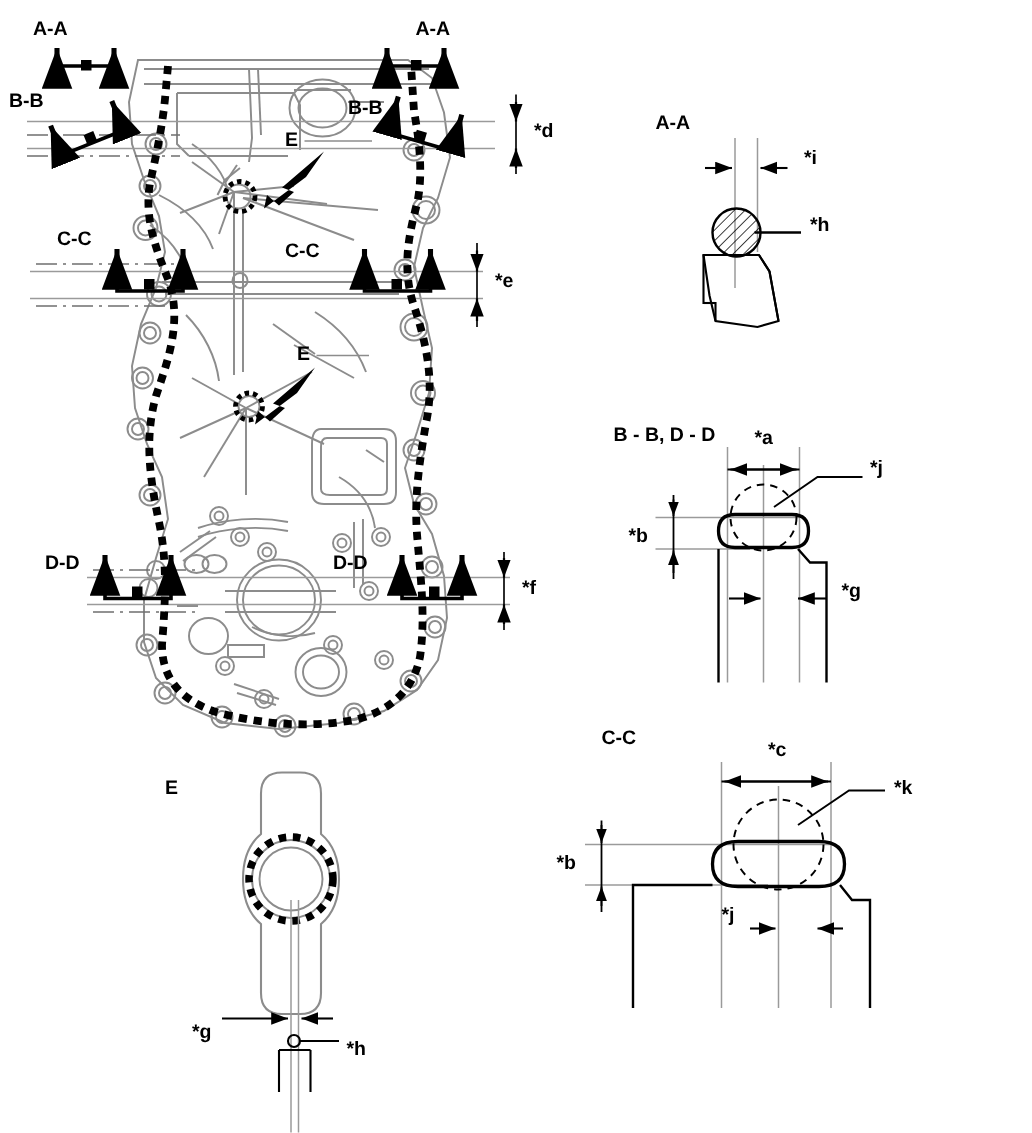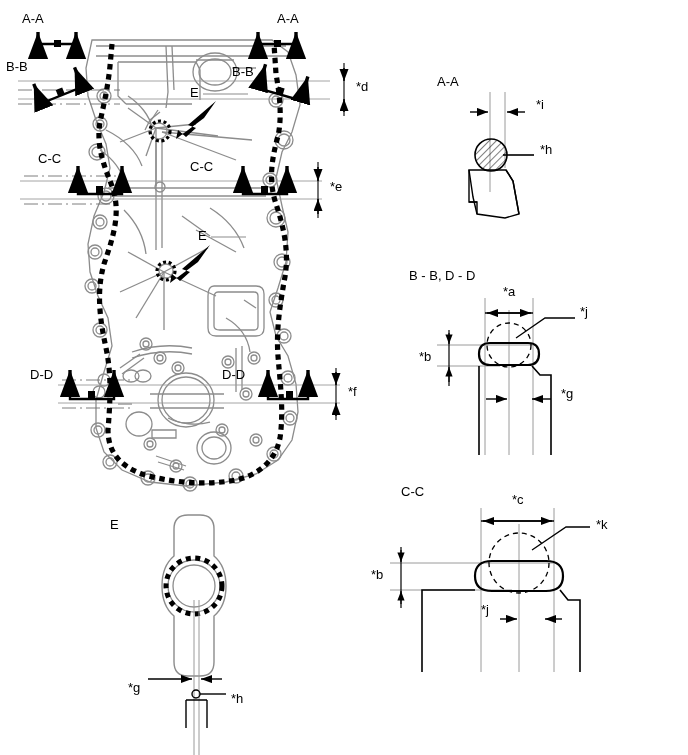--- a/index.html
+++ b/index.html
@@ -1,20 +1,20 @@
 <!DOCTYPE html>
 <html><head>
 <meta charset="utf-8">
 <style>
   html,body{margin:0;padding:0;background:#fff;}
   body{width:688px;height:755px;position:relative;overflow:hidden;
        font-family:"Liberation Sans",sans-serif;color:#000;}
   .lbl{position:absolute;font-size:13px;line-height:1;white-space:nowrap;}
   svg{position:absolute;left:0;top:0;width:688px;height:755px;overflow:visible;}
-  .stage{position:absolute;left:0;top:0;width:688px;height:619px;}
+  .stage{position:absolute;left:0;top:0;width:688px;height:619px;font-weight:bold;}
 </style>
 </head>
 <body>
 
 <div class="stage">
 
 <svg viewBox="0 0 688 755">
   <defs>
     <marker id="ah" markerWidth="9" markerHeight="9" refX="8" refY="3" orient="auto" markerUnits="strokeWidth">
       <path d="M0,0 L8,3 L0,6 z" fill="#000"></path>
@@ -444,21 +444,21 @@
 <div class="lbl" style="left:198px;top:229px;">E</div>
 
 <div class="lbl" style="left:356px;top:80px;">*d</div>
 <div class="lbl" style="left:330px;top:180px;">*e</div>
 <div class="lbl" style="left:348px;top:385px;">*f</div>
 
 <div class="lbl" style="left:437px;top:75px;">A-A</div>
 <div class="lbl" style="left:536px;top:98px;">*i</div>
 <div class="lbl" style="left:540px;top:143px;">*h</div>
 
-<div class="lbl" style="left:409px;top:269px;">B - B, D - D</div>
+<div class="lbl" style="left:409px;top:283px;">B - B, D - D</div>
 <div class="lbl" style="left:503px;top:285px;">*a</div>
 <div class="lbl" style="left:580px;top:305px;">*j</div>
 <div class="lbl" style="left:419px;top:350px;">*b</div>
 <div class="lbl" style="left:561px;top:387px;">*g</div>
 
 <div class="lbl" style="left:401px;top:485px;">C-C</div>
 <div class="lbl" style="left:512px;top:493px;">*c</div>
 <div class="lbl" style="left:596px;top:518px;">*k</div>
 <div class="lbl" style="left:371px;top:568px;">*b</div>
 <div class="lbl" style="left:481px;top:603px;">*j</div>

